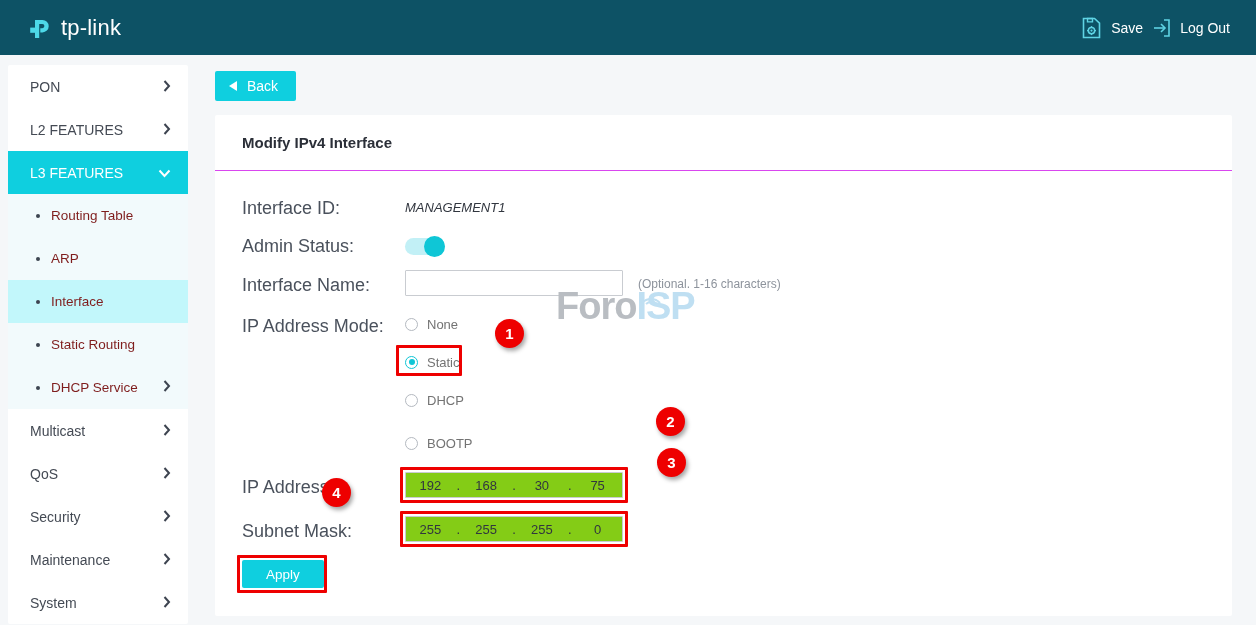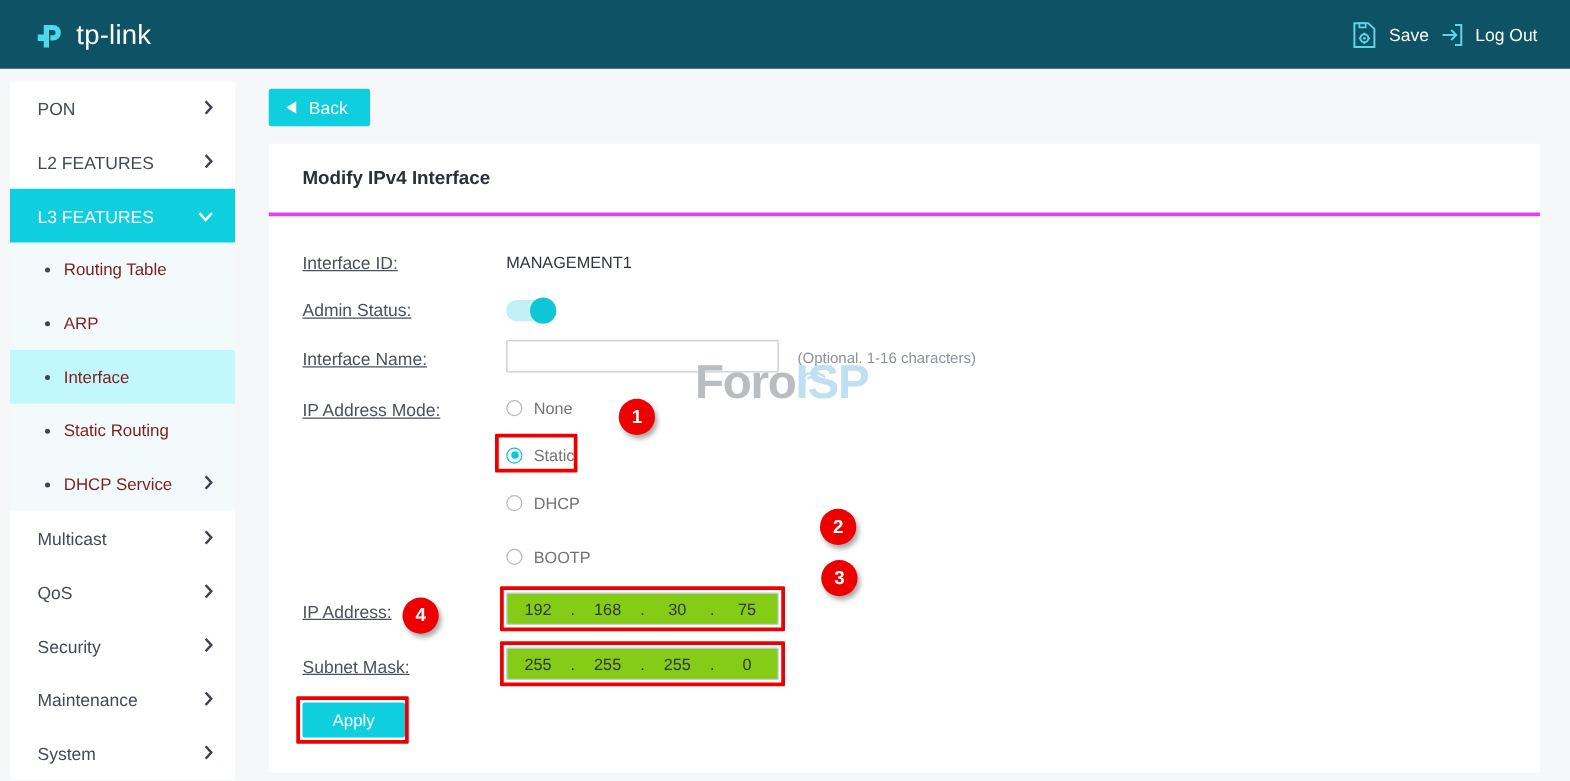--- a/index.html
+++ b/index.html
@@ -84,32 +84,32 @@
     border-right: 8px solid #ffffff;
   }
   .panel {
     background: #ffffff; border-radius: 2px;
     margin-left: 16px; margin-top: 14px;
     width: 1017px;
   }
   .panel-title {
     font-size: 15px; font-weight: bold; color: #2b2f38;
     padding: 19px 0 19px 27px;
-    border-bottom: 3px solid #d946ef;
+    border-bottom: 1px solid #d946ef;
   }
   .panel-body { padding: 22px 0 26px 0; position: relative; }
 
   .row { display: flex; align-items: flex-start; min-height: 30px; }
   .row-label {
     width: 190px; padding-left: 27px;
-    font-size: 14px; color: #4a515c; line-height: 30px; text-decoration: underline;
+    font-size: 18px; color: #4a515c; line-height: 30px;
   }
   .row-field { position: relative; }
 
-  .static-val { font-size: 13px; color: #31363f; line-height: 30px; }
+  .static-val { font-size: 13px; color: #31363f; line-height: 30px; font-style: italic; }
 
   
   .toggle {
     width: 40px; height: 17px; border-radius: 9px;
     background: #c2f0f6; position: relative; cursor: pointer;
     margin-top: 7px;
   }
   .toggle .knob {
     position: absolute; right: 0; top: -2px;
     width: 21px; height: 21px; border-radius: 50%;

